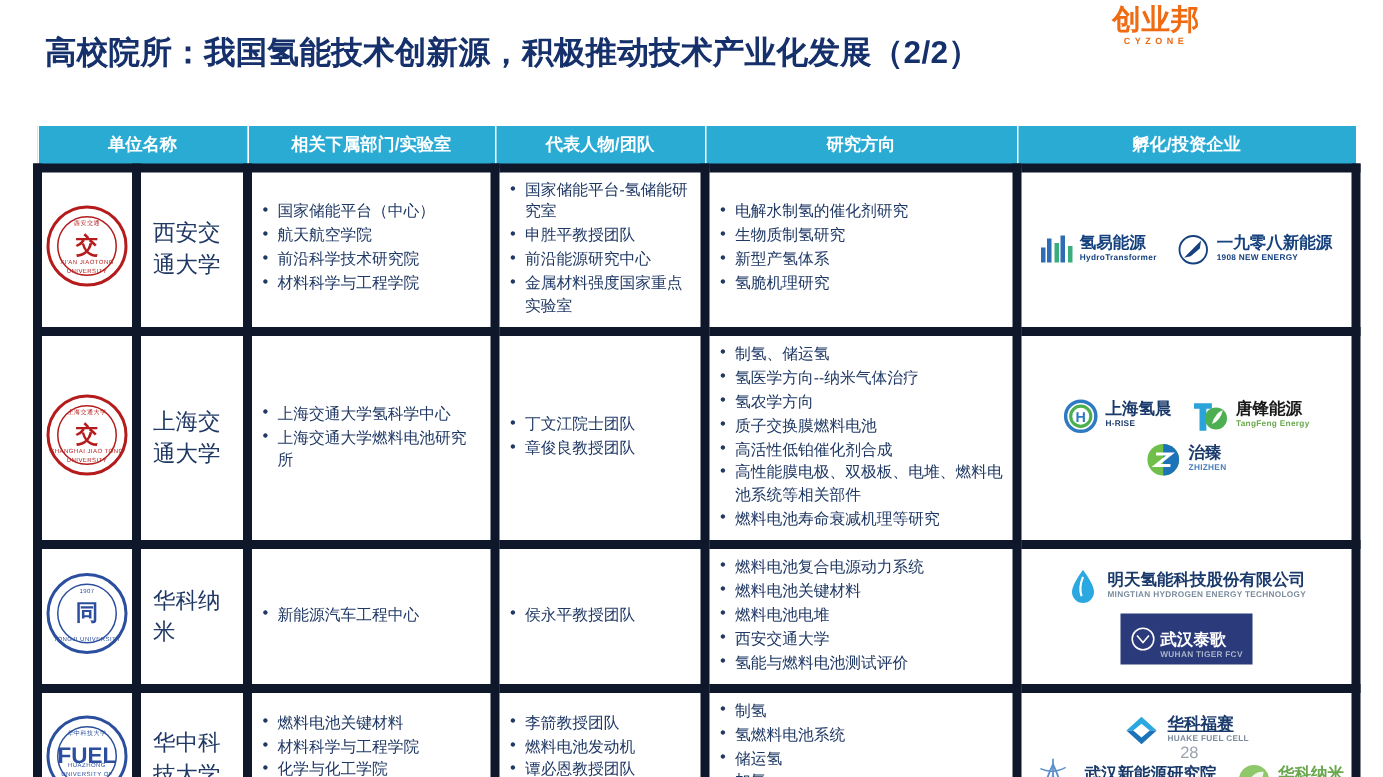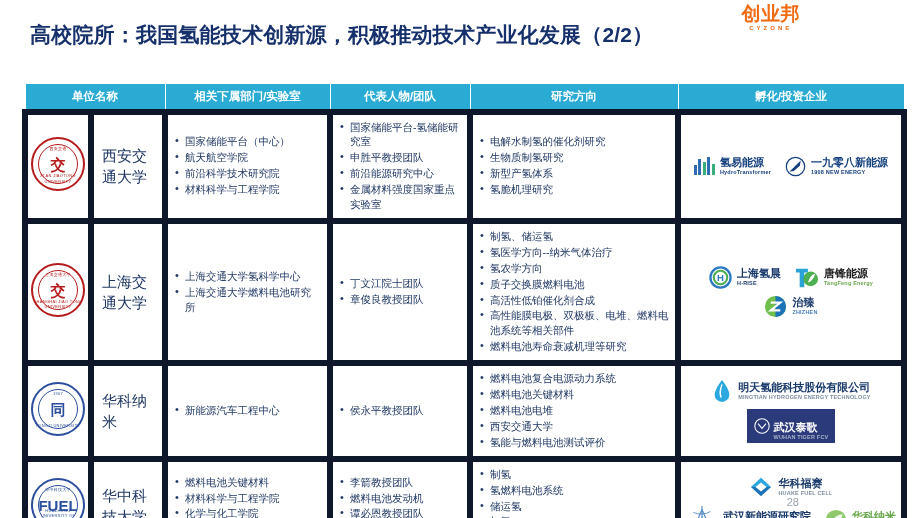--- a/index.html
+++ b/index.html
@@ -377,21 +377,21 @@
             <td class="inc-cell">
               <div class="logos">
                 <div class="clogo">
                   <span class="cmark">
                     <svg viewBox="0 0 26 24" width="24" height="22">
                       <path d="M2 12 L13 2 L24 12 L19 12 L13 7 L7 12 Z" fill="#2BA8E0"></path>
                       <path d="M2 12 L13 22 L24 12 L19 12 L13 17 L7 12 Z" fill="#1C73B8"></path>
                     </svg>
                   </span>
                   <div class="ctext">
-                    <div class="ccn" style="color: rgb(26, 58, 107);">华科福赛</div>
+                    <div class="ccn" style="color: rgb(26, 58, 107); text-decoration: underline;">华科福赛</div>
                     <div class="cen" style="color: rgb(124, 140, 158);">HUAKE FUEL CELL</div>
                   </div>
                 </div>
                 <div class="clogo">
                   <span class="cmark">
                     <svg viewBox="0 0 34 34" width="32" height="32">
                       <path d="M17 2 L17 30" stroke="#5B8FC9" stroke-width="1.2" fill="none"></path>
                       <path d="M9 30 Q12 16 17 6 Q22 16 25 30 Q17 27 9 30 Z" fill="none" stroke="#5B8FC9" stroke-width="1.3"></path>
                       <path d="M13 30 Q15 18 17 10 Q19 18 21 30" fill="#5B8FC9" opacity="0.45"></path>
                       <path d="M8 9 Q17 13 26 8" fill="none" stroke="#5B8FC9" stroke-width="1"></path>

